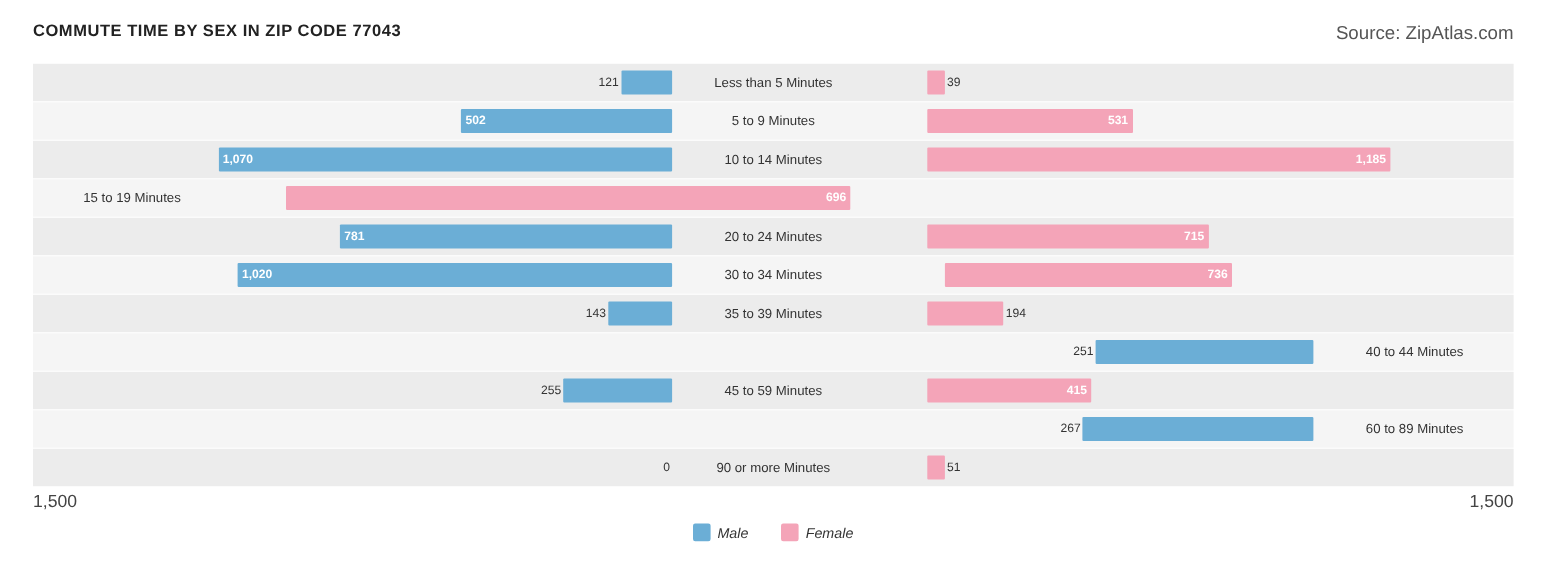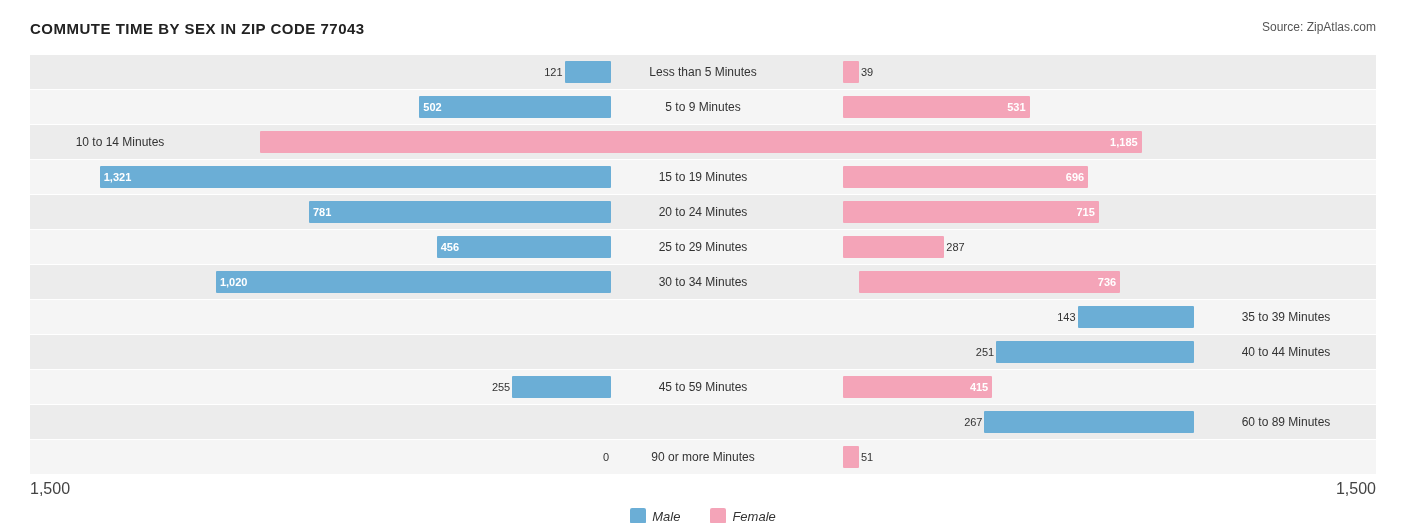--- a/index.html
+++ b/index.html
@@ -17,21 +17,21 @@
       margin-bottom: 18px;
     }
     .chart-title {
       font-size: 15px;
       font-weight: bold;
       text-transform: uppercase;
       color: #222;
       letter-spacing: 0.5px;
     }
     .chart-source {
-      font-size: 12px;
+      font-size: 17px;
       color: #555;
     }
     .chart-area {
       position: relative;
       width: 100%;
     }
     .row {
       display: flex;
       align-items: center;
       height: 34px;
@@ -233,39 +233,39 @@
           <div class="female-bar-wrap">
             <div class="bar-female" style="width:35%; background:#f4a4b8; position:relative;">
               <span class="value-female inside">531</span>
             </div>
           </div>
         </div>
       </div>
     </div>
     <div class="row">
       <div class="row-inner">
+        <div class="left-section">
+          <div class="male-bar-wrap">
+            <div class="bar-male" style="width:71%; background:#6baed6; position:relative;">
+              <span class="value-male inside">1,070</span>
+            </div>
+          </div>
+        </div>
         <div class="center-label">10 to 14 Minutes</div>
         <div class="right-section">
           <div class="female-bar-wrap">
             <div class="bar-female" style="width:79%; background:#f4a4b8; position:relative;">
               <span class="value-female inside">1,185</span>
             </div>
           </div>
         </div>
       </div>
     </div>
     <div class="row">
       <div class="row-inner">
-        <div class="left-section">
-          <div class="male-bar-wrap">
-            <div class="bar-male" style="width:88%; background:#6baed6; position:relative;">
-              <span class="value-male inside">1,321</span>
-            </div>
-          </div>
-        </div>
         <div class="center-label">15 to 19 Minutes</div>
         <div class="right-section">
           <div class="female-bar-wrap">
             <div class="bar-female" style="width:46%; background:#f4a4b8; position:relative;">
               <span class="value-female inside">696</span>
             </div>
           </div>
         </div>
       </div>
     </div>
@@ -285,39 +285,20 @@
               <span class="value-female inside">715</span>
             </div>
           </div>
         </div>
       </div>
     </div>
     <div class="row">
       <div class="row-inner">
         <div class="left-section">
           <div class="male-bar-wrap">
-            <div class="bar-male" style="width:30%; background:#6baed6; position:relative;">
-              <span class="value-male inside">456</span>
-            </div>
-          </div>
-        </div>
-        <div class="center-label">25 to 29 Minutes</div>
-        <div class="right-section">
-          <div class="female-bar-wrap">
-            <div class="bar-female" style="width:19%; background:#f4a4b8; position:relative;">
-              <span class="value-female">287</span>
-            </div>
-          </div>
-        </div>
-      </div>
-    </div>
-    <div class="row">
-      <div class="row-inner">
-        <div class="left-section">
-          <div class="male-bar-wrap">
             <div class="bar-male" style="width:68%; background:#6baed6; position:relative;">
               <span class="value-male inside">1,020</span>
             </div>
           </div>
         </div>
         <div class="center-label">30 to 34 Minutes</div>
         <div class="right-section">
           <div class="female-bar-wrap">
             <div class="bar-female" style="width:49%; background:#f4a4b8; position:relative;margin-left:16px;">
               <span class="value-female inside">736</span>
@@ -329,20 +310,27 @@
     <div class="row">
       <div class="row-inner">
         <div class="left-section">
           <div class="male-bar-wrap">
             <div class="bar-male" style="width:10%; background:#6baed6; position:relative;">
               <span class="value-male">143</span>
             </div>
           </div>
         </div>
         <div class="center-label">35 to 39 Minutes</div>
+        <div class="right-section">
+          <div class="female-bar-wrap">
+            <div class="bar-female" style="width:13%; background:#f4a4b8; position:relative;">
+              <span class="value-female">194</span>
+            </div>
+          </div>
+        </div>
       </div>
     </div>
     <div class="row">
       <div class="row-inner">
         <div class="left-section">
           <div class="male-bar-wrap">
             <div class="bar-male" style="width:17%; background:#6baed6; position:relative;">
               <span class="value-male">251</span>
             </div>
           </div>

